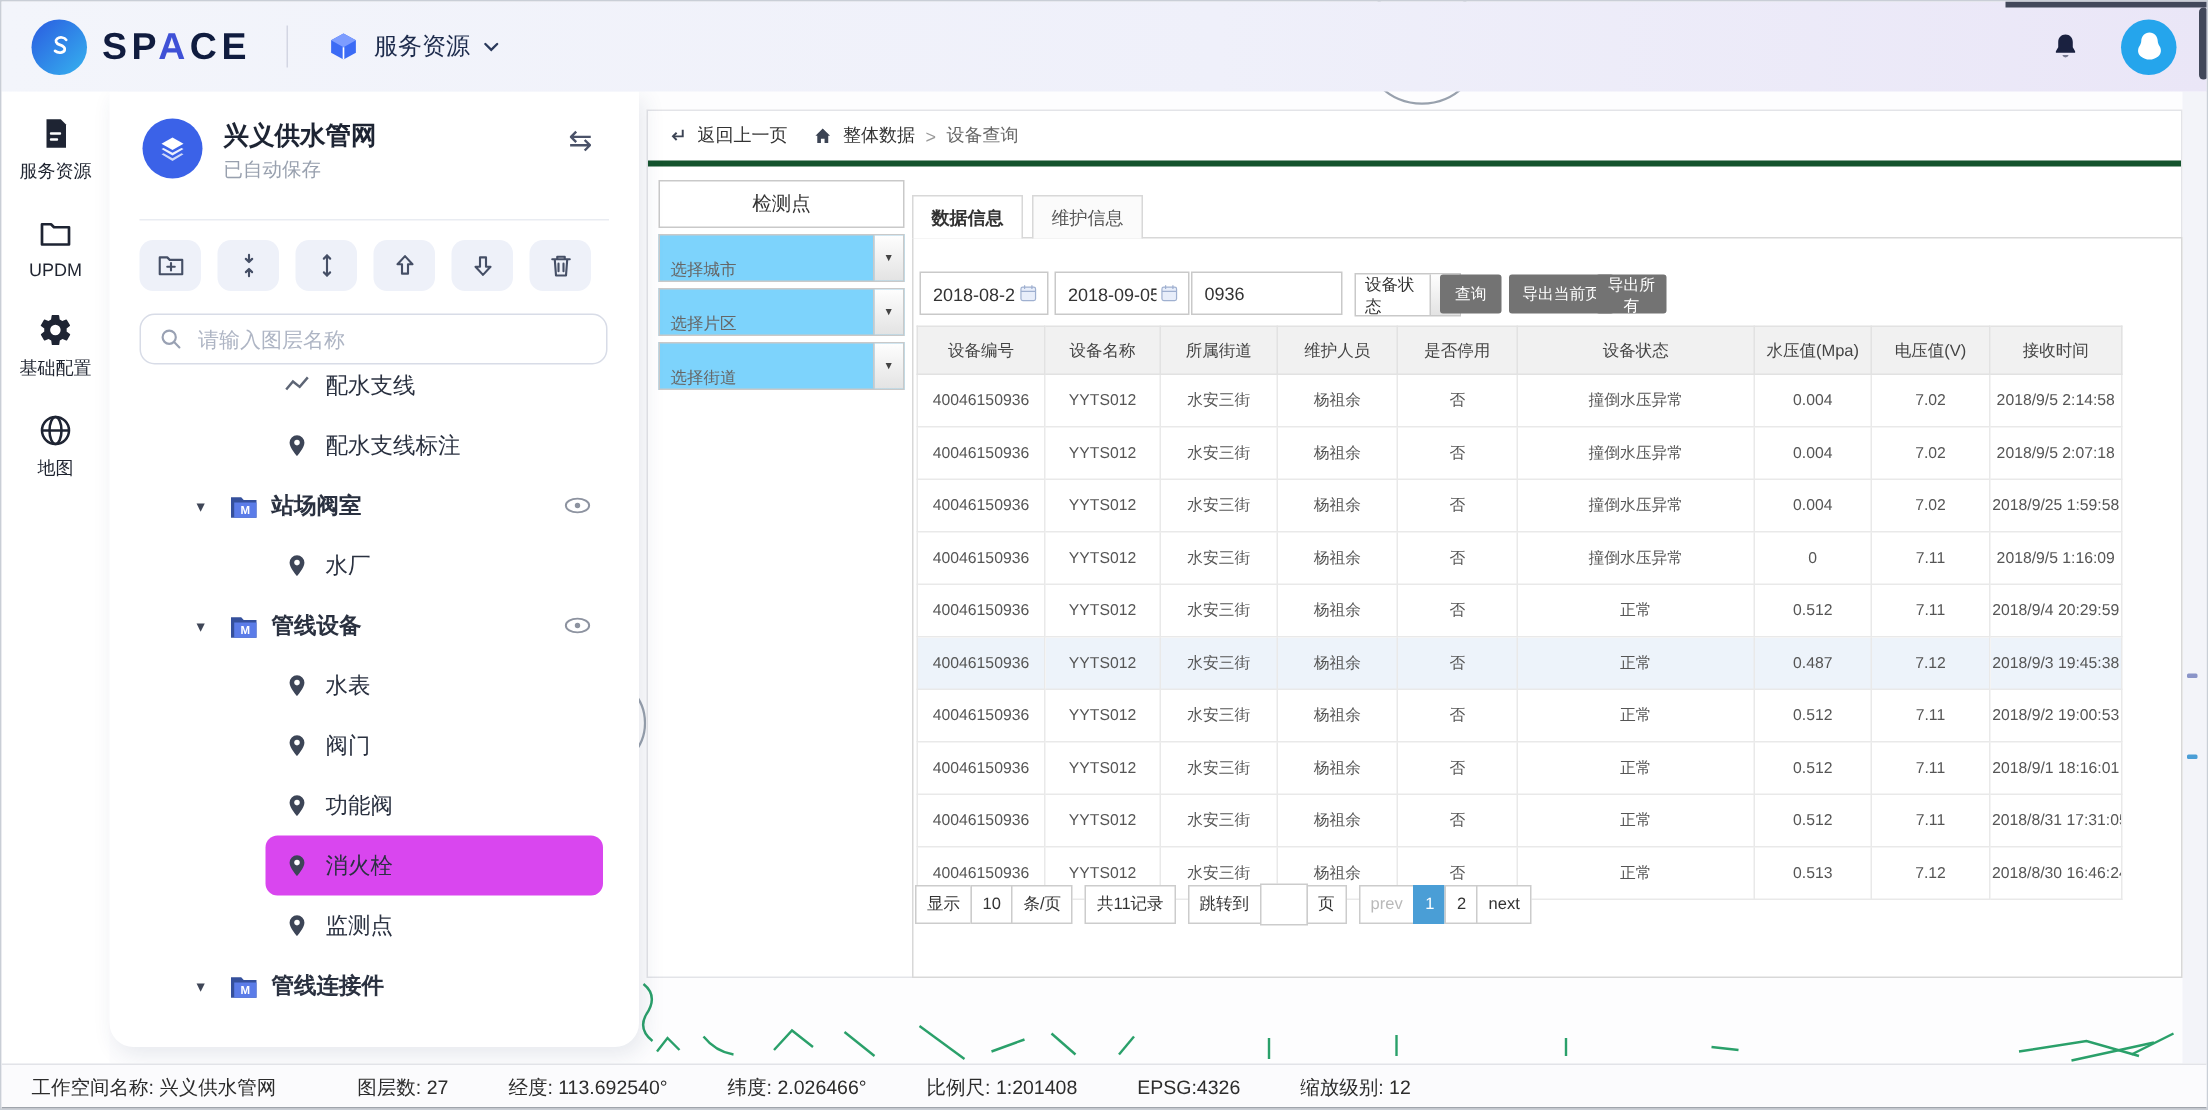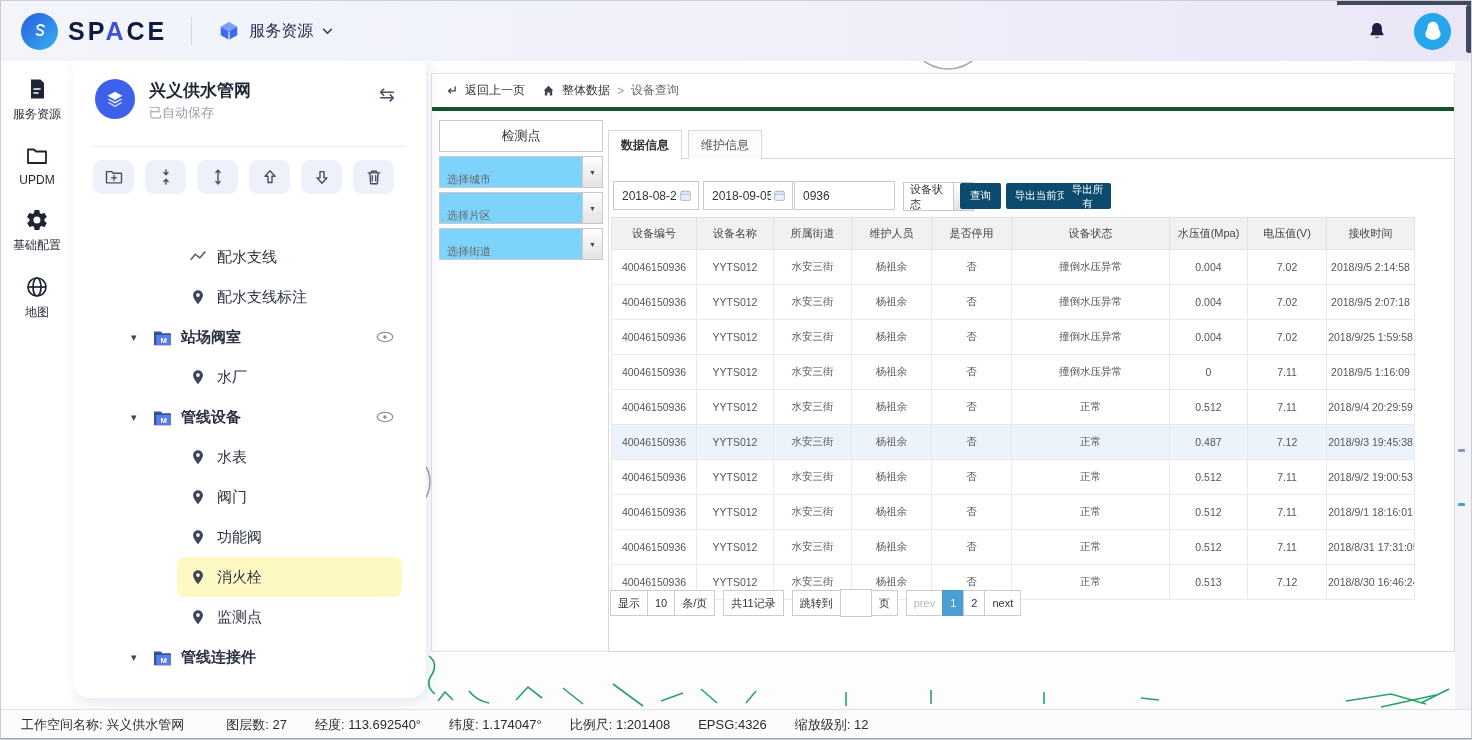--- a/index.html
+++ b/index.html
@@ -48,21 +48,21 @@
     display:flex;align-items:center;justify-content:center;cursor:pointer;padding:0;}
   #lp-search{left:20px;top:148px;width:312px;height:34px;border:1px solid #d8dce7;border-radius:10px;
     display:flex;align-items:center;gap:8px;padding:0 12px;box-sizing:border-box;background:#fff;}
   #lp-search input{border:none;outline:none;font-size:14px;color:#333;width:240px;
     font-family:"Liberation Sans","DejaVu Sans",sans-serif;}
   #lp-search input::placeholder{color:#aeb5c4;}
   #tree{left:0;top:176px;width:353px;height:461px;overflow:hidden;}
   .tree-item{height:40px;display:flex;align-items:center;margin:0 24px 0 104px;padding:0 8px;
     border-radius:8px;font-size:15px;color:#2a3140;cursor:pointer;}
   .tree-item.group{margin-left:50px;font-weight:bold;}
-  .tree-item.selected{background:#fef9c3;}
+  .tree-item.selected{background:#d946ef;}
   .tree-item .caret{width:18px;font-size:11px;color:#3f4657;}
   .tree-item .ic{width:26px;display:inline-flex;align-items:center;justify-content:center;}
   .tree-item .label{margin-left:6px;flex:1;white-space:nowrap;}
   .tree-item .eye{margin-left:auto;display:inline-flex;cursor:pointer;}
 
   
   #main{left:430px;top:72px;width:1024px;height:579px;background:#fff;border:1px solid #e3e4e8;
     z-index:10;box-sizing:border-box;}
   #crumbs{left:0;top:0;width:1022px;height:37px;border-bottom:4px solid #14532d;
     display:flex;align-items:center;gap:7px;padding-left:13px;font-size:12px;color:#333;box-sizing:border-box;}
@@ -85,21 +85,21 @@
     background:#fff;font-size:12px;color:#333;margin-right:6px;cursor:pointer;}
   .tab.active{font-weight:bold;font-family:Liberation Serif, serif;}
   .tab.inactive{background:#fbfbfb;color:#555;}
 
   #tab-box{left:176px;top:84px;width:847px;height:494px;border:1px solid #d8d8d8;
     background:#fff;box-sizing:border-box;}
   .q-input{position:absolute;height:29px;border:1px solid #c9c9c9;box-sizing:border-box;
     display:flex;align-items:center;padding:0 6px;background:#fff;}
   .q-input input{border:none;outline:none;font-size:12px;color:#333;width:100%;
     font-family:"Liberation Sans","DejaVu Sans",sans-serif;background:transparent;}
-  .btn-cyan{position:absolute;top:24px;height:26px;background:#0c4a6e;color:#fff;
+  .btn-cyan{position:absolute;top:24px;height:26px;background:#737373;color:#fff;
     font-size:10.5px;border:none;border-radius:2px;padding:0 7px;cursor:pointer;
     font-family:"Liberation Sans","DejaVu Sans",sans-serif;}
 
   #data-table{position:absolute;left:2px;top:58px;border-collapse:collapse;table-layout:fixed;width:803px;}
   #data-table th{height:29px;background:#f1f1f1;border:1px solid #e2e2e2;font-size:11px;
     color:#444;font-weight:normal;}
   #data-table td{height:32px;border:1px solid #e9e9e9;font-size:10.5px;color:#555;
     text-align:center;white-space:nowrap;overflow:hidden;}
   #data-table tr.hl td{background:#edf3fa;}
 
@@ -112,21 +112,21 @@
   .pg.active{background:#4a9ed6;border-color:#4a9ed6;color:#fff;}
   .pg.prev{color:#b9b9b9;}
   .pg.clickable{cursor:pointer;text-align:center;}
 
   
   #right-strip{left:1454px;top:60px;width:18px;height:648px;background:#f3f4f9;z-index:5;}
   .strip-mark{position:absolute;border-radius:1px;}
 
   
   #statusbar{left:0;top:708px;width:1472px;height:30px;background:#fbfbfd;border-top:1px solid #e2e3e8;
-    z-index:35;display:flex;align-items:center;padding-left:20px;gap:28px;font-size:13px;color:#2c2c2c;box-sizing:border-box;}
+    z-index:35;display:flex;align-items:center;padding-left:20px;gap:40px;font-size:13px;color:#2c2c2c;box-sizing:border-box;}
   #statusbar span:first-child{margin-right:14px;}
   #bottom-edge{left:0;top:737px;width:1472px;height:3px;background:#9fa4ac;z-index:50;}
 </style>
 </head>
 <body>
 
 <svg id="map-bg" class="abs" viewBox="0 0 1472 740" width="1472" height="740">
   <circle cx="947" cy="28" r="40" fill="none" stroke="#98a1ad" stroke-width="1.5"></circle>
   <circle cx="398" cy="481" r="31" fill="none" stroke="#98a1ad" stroke-width="1.5"></circle>
   <g stroke="#2aa06a" stroke-width="1.6" fill="none">
@@ -262,20 +262,27 @@
       </svg>
     </button>
     <button class="tool-btn">
       <svg viewBox="0 0 24 24" width="20" height="20" fill="none" stroke="#454f66" stroke-width="1.7" stroke-linecap="round" stroke-linejoin="round">
         <path d="M5 7h14M9 7V5h6v2M7 7l1 13h8l1-13"></path>
           <path d="M10 10.5v6M14 10.5v6"></path>
       </svg>
     </button>
   </div>
 
+  <div id="lp-search" class="abs">
+    <svg viewBox="0 0 20 20" width="16" height="16" fill="none" stroke="#99a1b3" stroke-width="1.8">
+      <circle cx="8.5" cy="8.5" r="5.5"></circle>
+        <path d="M12.8 12.8 17 17" stroke-linecap="round"></path>
+    </svg>
+    <input type="text" placeholder="请输入图层名称" style="">
+  </div>
 
   <div id="tree" class="abs">
       <div class="tree-item leaf">
 
     <span class="ic ic-polyline" style="display: inline-flex;">
       <svg viewBox="0 0 20 20" width="18" height="18">
             <polyline points="2,13 7,7 12,11 18,4" fill="none" stroke="#5d6575" stroke-width="1.8"></polyline>
           </svg>
     </span>
 
@@ -630,18 +637,18 @@
       <span class="pg clickable">2</span>
       <span class="pg clickable">next</span>
     </div>
   </div>
 </div>
 
 <div id="statusbar" class="abs">
   <span>工作空间名称: 兴义供水管网</span>
   <span>图层数: 27</span>
   <span>经度: 113.692540°</span>
-  <span>纬度: 1.174047°</span>
+  <span>纬度: 2.026466°</span>
   <span>比例尺: 1:201408</span>
   <span>EPSG:4326</span>
   <span>缩放级别: 12</span>
 </div>
 <div id="bottom-edge" class="abs"></div>
 
 </body></html>

